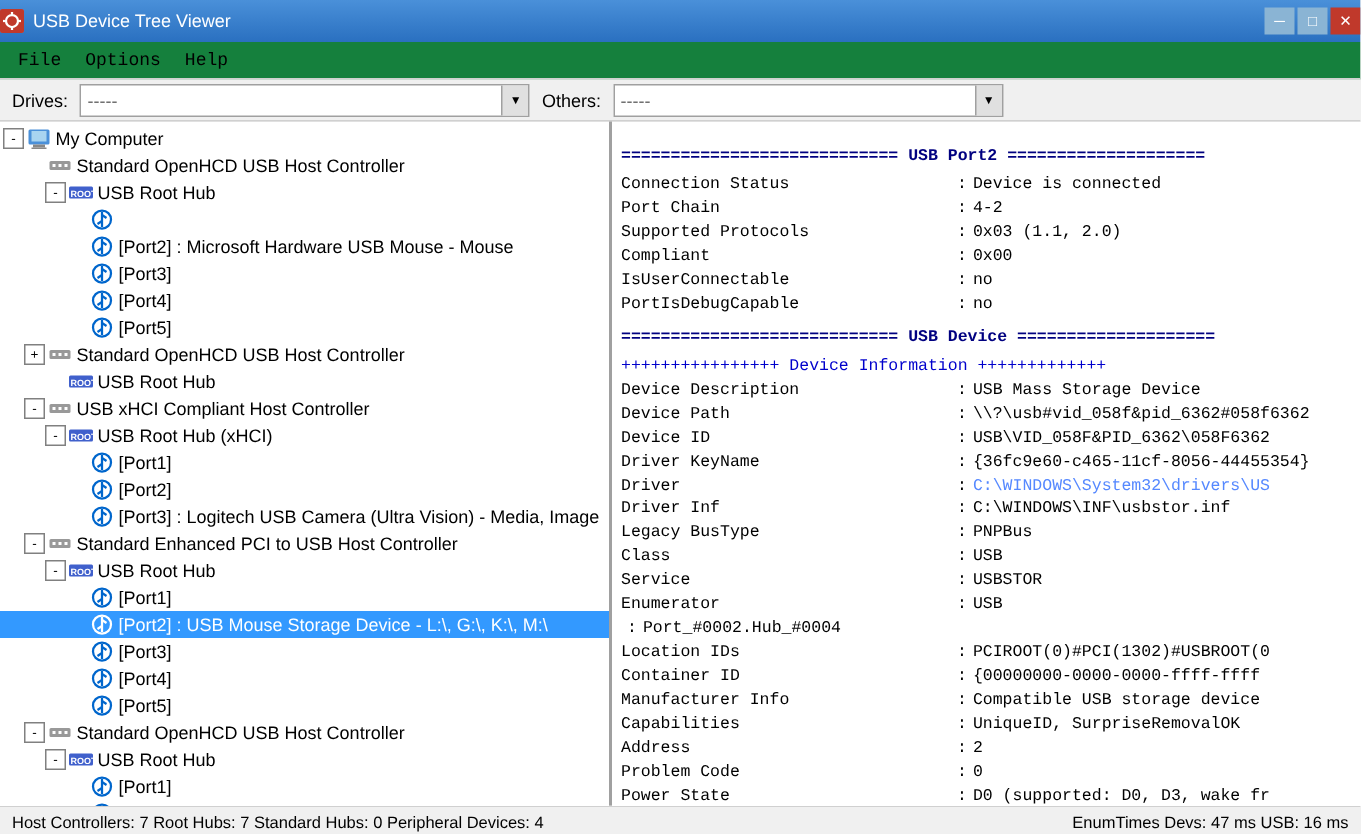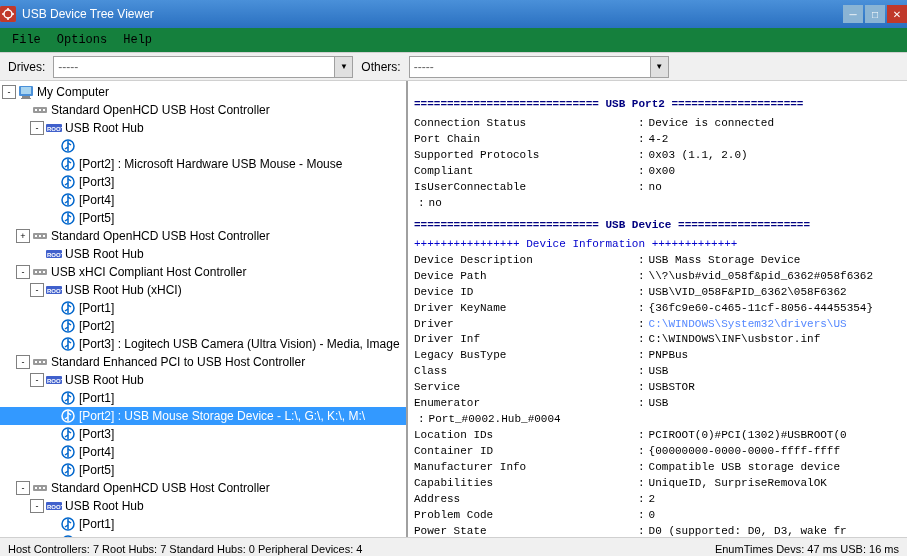--- a/index.html
+++ b/index.html
@@ -629,20 +629,21 @@
       <span class="prop-key">Compliant</span>
       <span class="prop-colon">:</span>
       <span class="prop-val">0x00</span>
     </div>
     <div class="prop-row">
       <span class="prop-key">  IsUserConnectable</span>
       <span class="prop-colon">:</span>
       <span class="prop-val">no</span>
     </div>
     <div class="prop-row">
+      <span class="prop-key">  PortIsDebugCapable</span>
       <span class="prop-colon">:</span>
       <span class="prop-val">no</span>
     </div>
     <div style="height:6px"></div>
     <div class="details-line details-header">============================ USB Device ====================</div>
     <div style="height:4px"></div>
     <div class="details-line details-highlight">++++++++++++++++ Device Information +++++++++++++</div>
     <div class="prop-row">
       <span class="prop-key">Device Description</span>
       <span class="prop-colon">:</span>

